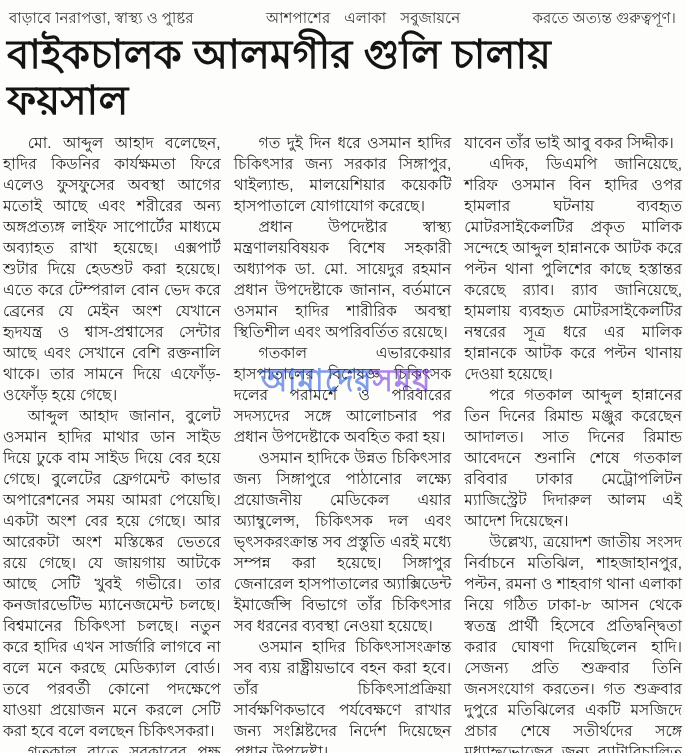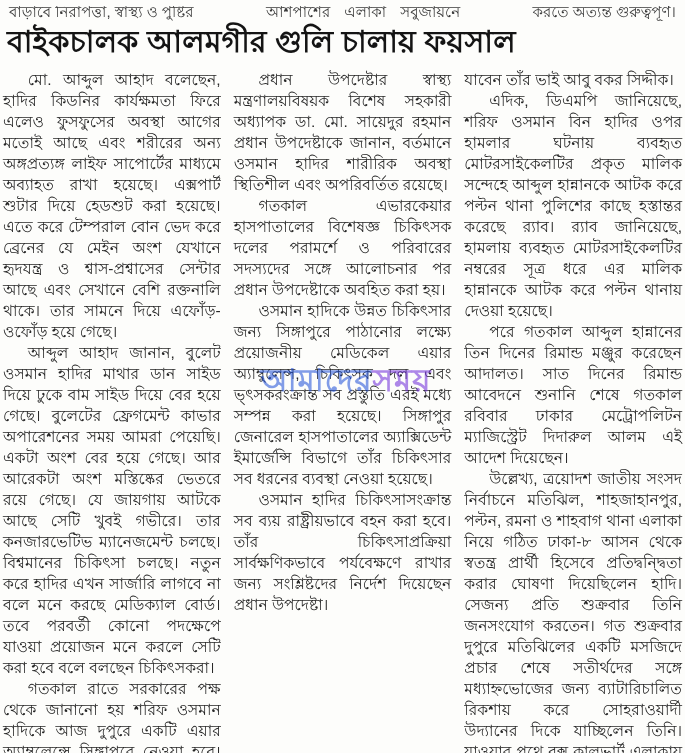--- a/index.html
+++ b/index.html
@@ -13,41 +13,41 @@
     color: #2b2b2b;
     font-family: "Liberation Sans", "DejaVu Sans", sans-serif;
     overflow: hidden;
     position: relative;
   }
   .page {
     position: relative;
     width: 685px;
     height: 753px;
     box-sizing: border-box;
-    padding: 6px 3px;
+    padding: 12px 3px;
   }
   
   .top-strip {
     height: 15px;
     overflow: hidden;
     position: relative;
   }
   .top-strip-inner {
     display: flex;
     justify-content: space-between;
     margin-top: -6px;
     font-size: 15px;
     color: #3a3a3a;
     white-space: nowrap;
     padding: 0 6px;
   }
   .top-frag-wide { word-spacing: 10px; }
   
   .headline {
-    font-size: 30px;
+    font-size: 40px;
     font-weight: 600;
     color: #141414;
     margin: 4px 0 9px 4px;
     line-height: 1.15;
     letter-spacing: 0.2px;
   }
   
   .columns {
     display: flex;
     gap: 13px;
@@ -102,20 +102,21 @@
 
   <div class="columns">
 
     <div class="col">
       <p>মো. আব্দুল আহাদ বলেছেন, হাদির কিডনির কার্যক্ষমতা ফিরে এলেও ফুসফুসের অবস্থা আগের মতোই আছে এবং শরীরের অন্য অঙ্গপ্রত্যঙ্গ লাইফ সাপোর্টের মাধ্যমে অব্যাহত রাখা হয়েছে। এক্সপার্ট শুটার দিয়ে হেডশুট করা হয়েছে। এতে করে টেম্পরাল বোন ভেদ করে ব্রেনের যে মেইন অংশ যেখানে হৃদযন্ত্র ও শ্বাস-প্রশ্বাসের সেন্টার আছে এবং সেখানে বেশি রক্তনালি থাকে। তার সামনে দিয়ে এফোঁড়-ওফোঁড় হয়ে গেছে।</p>
       <p>আব্দুল আহাদ জানান, বুলেট ওসমান হাদির মাথার ডান সাইড দিয়ে ঢুকে বাম সাইড দিয়ে বের হয়ে গেছে। বুলেটের ফ্রেগমেন্ট কাভার অপারেশনের সময় আমরা পেয়েছি। একটা অংশ বের হয়ে গেছে। আর আরেকটা অংশ মস্তিষ্কের ভেতরে রয়ে গেছে। যে জায়গায় আটকে আছে সেটি খুবই গভীরে। তার কনজারভেটিভ ম্যানেজমেন্ট চলছে। বিশ্বমানের চিকিৎসা চলছে। নতুন করে হাদির এখন সার্জারি লাগবে না বলে মনে করছে মেডিক্যাল বোর্ড। তবে পরবর্তী কোনো পদক্ষেপে যাওয়া প্রয়োজন মনে করলে সেটি করা হবে বলে বলছেন চিকিৎসকরা।</p>
       <p>গতকাল রাতে সরকারের পক্ষ থেকে জানানো হয় শরিফ ওসমান হাদিকে আজ দুপুরে একটি এয়ার অ্যাম্বুলেন্সে সিঙ্গাপুরে নেওয়া হবে। গতকাল প্রধান উপদেষ্টা প্রফেসর মুহাম্মদ ইউনূসের নির্দেশে সংস্কৃতি উপদেষ্টা মোস্তফা সরয়ার ফারুকী, প্রধান উপদেষ্টার স্বাস্থ্য মন্ত্রণালয়বিষয়ক বিশেষ সহকারী অধ্যাপক ডা. মো. সায়েদুর রহমান, এভারকেয়ার হাসপাতালের বিশেষজ্ঞ চিকিৎসক ডা. জাফর, ওসমান হাদির</p>
     </div>
 
     <div class="col">
+      <p>গত দুই দিন ধরে ওসমান হাদির চিকিৎসার জন্য সরকার সিঙ্গাপুর, থাইল্যান্ড, মালয়েশিয়ার কয়েকটি হাসপাতালে যোগাযোগ করেছে।</p>
       <p>প্রধান উপদেষ্টার স্বাস্থ্য মন্ত্রণালয়বিষয়ক বিশেষ সহকারী অধ্যাপক ডা. মো. সায়েদুর রহমান প্রধান উপদেষ্টাকে জানান, বর্তমানে ওসমান হাদির শারীরিক অবস্থা স্থিতিশীল এবং অপরিবর্তিত রয়েছে।</p>
       <p>গতকাল এভারকেয়ার হাসপাতালের বিশেষজ্ঞ চিকিৎসক দলের পরামর্শে ও পরিবারের সদস্যদের সঙ্গে আলোচনার পর প্রধান উপদেষ্টাকে অবহিত করা হয়।</p>
       <p>ওসমান হাদিকে উন্নত চিকিৎসার জন্য সিঙ্গাপুরে পাঠানোর লক্ষ্যে প্রয়োজনীয় মেডিকেল এয়ার অ্যাম্বুলেন্স, চিকিৎসক দল এবং ভ্ৎসকরংক্রান্ত সব প্রস্তুতি এরই মধ্যে সম্পন্ন করা হয়েছে। সিঙ্গাপুর জেনারেল হাসপাতালের অ্যাক্সিডেন্ট ইমার্জেন্সি বিভাগে তাঁর চিকিৎসার সব ধরনের ব্যবস্থা নেওয়া হয়েছে।</p>
       <p>ওসমান হাদির চিকিৎসাসংক্রান্ত সব ব্যয় রাষ্ট্রীয়ভাবে বহন করা হবে। তাঁর চিকিৎসাপ্রক্রিয়া সার্বক্ষণিকভাবে পর্যবেক্ষণে রাখার জন্য সংশ্লিষ্টদের নির্দেশ দিয়েছেন প্রধান উপদেষ্টা।</p>
 
     </div>
 
     <div class="col">
       <p class="no-indent">যাবেন তাঁর ভাই আবু বকর সিদ্দীক।</p>
       <p>এদিক, ডিএমপি জানিয়েছে, শরিফ ওসমান বিন হাদির ওপর হামলার ঘটনায় ব্যবহৃত মোটরসাইকেলটির প্রকৃত মালিক সন্দেহে আব্দুল হান্নানকে আটক করে পল্টন থানা পুলিশের কাছে হস্তান্তর করেছে র‌্যাব। র‌্যাব জানিয়েছে, হামলায় ব্যবহৃত মোটরসাইকেলটির নম্বরের সূত্র ধরে এর মালিক হান্নানকে আটক করে পল্টন থানায় দেওয়া হয়েছে।</p>

